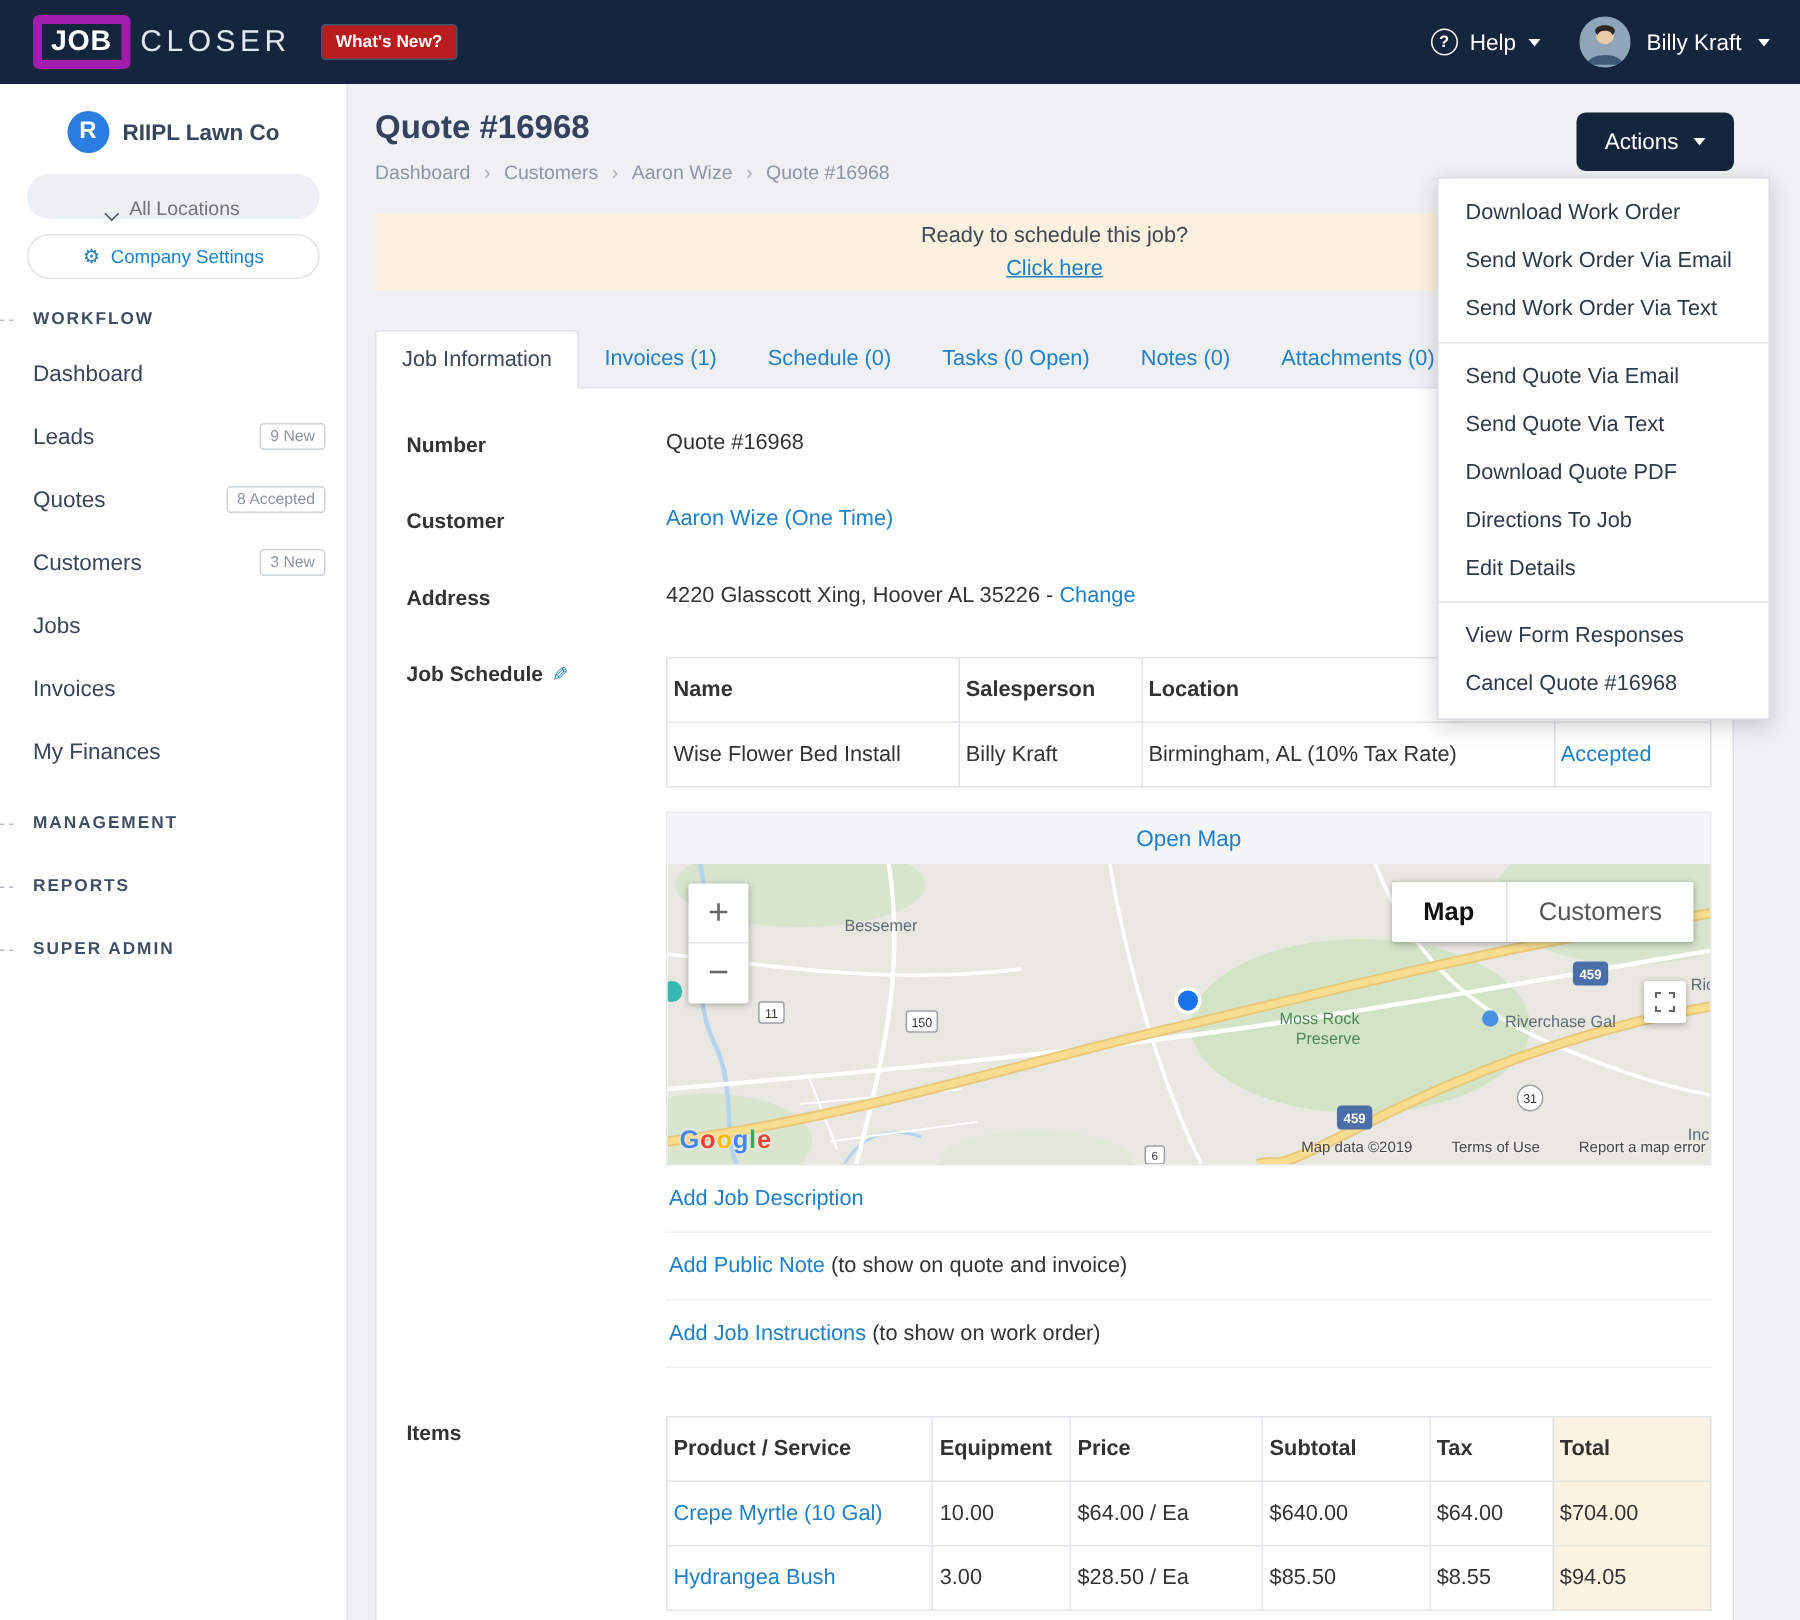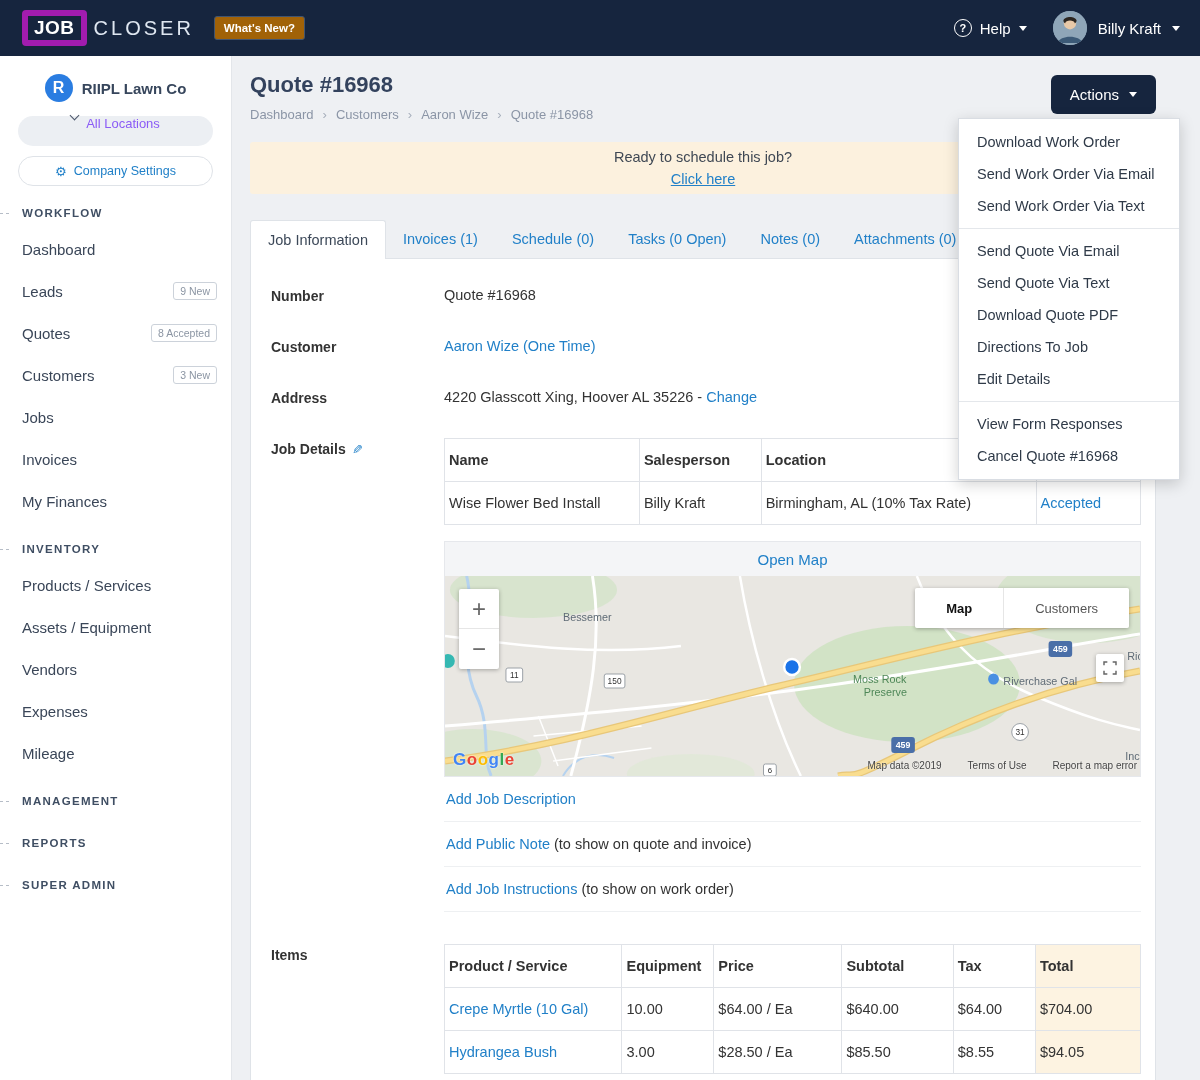--- a/index.html
+++ b/index.html
@@ -6,34 +6,34 @@
   html,body { width:1200px; height:1080px; overflow:hidden; }
   body { font-family:"Liberation Sans","DejaVu Sans",sans-serif; background:var(--pagebg,#eef0f3); position:relative; color:#333; }
 
   
   .topbar { position:absolute; top:0; left:0; right:0; height:56px; background:var(--navy,#16253e); display:flex; align-items:center; padding:0 20px 0 22px; gap:16px; z-index:60; }
   .logo { display:flex; align-items:center; gap:7px; margin-right:4px; cursor:pointer; }
   .logo-job { color:#fff; font-weight:bold; font-size:19px; letter-spacing:.5px; border:6px solid #a21caf; border-radius:4px; padding:1px 6px; }
   .logo-closer { color:#dfe7f1; font-size:20px; letter-spacing:3px; }
   .search { width:238px; height:34px; border:1px solid #c9d1dc; border-radius:3px; padding:0 10px; font-size:13.5px; color:#333; font-family:inherit; }
   .search::placeholder { color:#9aa5b2; }
-  .whats-new { background:#a16207; border:1px solid #41546f; color:#fff; font-size:11.5px; font-weight:bold; padding:5px 9px; border-radius:3px; cursor:pointer; font-family:inherit;text-align:center; }
+  .whats-new { background:#b91c1c; border:1px solid #41546f; color:#fff; font-size:11.5px; font-weight:bold; padding:5px 9px; border-radius:3px; cursor:pointer; font-family:inherit;text-align:center; }
   .help { margin-left:auto; color:#fff; display:flex; align-items:center; gap:8px; font-size:15px; cursor:pointer; }
   .help-q { width:18px; height:18px; border:1.5px solid #fff; border-radius:50%; display:flex; align-items:center; justify-content:center; font-size:11px; font-weight:bold; }
   .caret { width:0; height:0; border-left:4px solid transparent; border-right:4px solid transparent; border-top:5px solid currentColor; display:inline-block; }
   .user { display:flex; align-items:center; gap:11px; color:#fff; font-size:15px; cursor:pointer; margin-left:10px; }
   .avatar { width:34px; height:34px; border-radius:50%; overflow:hidden; background:#7d93a7; flex:none; }
   .avatar svg { display:block; }
 
   
   .sidebar { position:absolute; top:56px; left:0; bottom:0; width:232px; background:#fff; border-right:1px solid #e3e6ea; padding-top:16px; z-index:10; }
   .company { display:flex; align-items:center; justify-content:center; gap:9px; margin:2px 12px 14px; cursor:pointer; }
   .company-logo { width:28px; height:28px; border-radius:50%; background:#2a7de1; color:#fff; font-weight:bold; font-size:16px; display:flex; align-items:center; justify-content:center; }
   .company-name { font-size:15px; color:#37465c; font-weight:bold; }
-  .loc-pill { margin:0 18px 10px; height:30px; background:#eceff3; border-radius:15px; display:flex; align-items:flex-start; justify-content:center; gap:8px; font-size:13px; color:#8b5cf6; cursor:pointer; }
+  .loc-pill { margin:0 18px 10px; height:30px; background:#eceff3; border-radius:15px; display:flex; align-items:flex-end; justify-content:center; gap:8px; font-size:13px; color:#737373; cursor:pointer; }
   .chev-outline { display:inline-block; width:7px; height:7px; border-right:1.5px solid #4a5568; border-bottom:1.5px solid #4a5568; transform:rotate(45deg); margin-top:-4px; }
   .settings-pill { margin:0 18px 6px; height:30px; background:#fff; border:1px solid #dfe3e8; border-radius:15px; display:flex; align-items:center; justify-content:center; gap:7px; font-size:12.5px; color:var(--link,#2180c8); cursor:pointer; }
   .gear::before { content:"\2699"; font-size:13px; }
   .nav-section { margin-top:12px; }
   .nav-header { font-size:11.5px; font-weight:bold; letter-spacing:1.3px; color:#3f4e63; padding:9px 0 9px 22px; position:relative; cursor:pointer; }
   .nav-header::before { content:""; position:absolute; left:0; top:50%; width:9px; border-top:1px dashed #b6bdc7; }
   .nav-item { display:flex; align-items:center; justify-content:space-between; padding:0 14px 0 22px; height:42px; font-size:15px; color:#3a4658; cursor:pointer; }
   .nav-badge { font-size:10.5px; color:#8b95a3; border:1px solid #ccd2da; border-radius:3px; padding:2px 6px; background:#fff; white-space:nowrap; }
 
   
@@ -66,21 +66,21 @@
 
   
   .map-wrap { margin-top:16px; border:1px solid #e6e8ec; }
   .open-map { height:34px; background:#f4f5f7; display:flex; align-items:center; justify-content:center; font-size:15px; color:var(--link,#2180c8); cursor:pointer; }
   .map-canvas { position:relative; height:200px; overflow:hidden; cursor:grab; }
   .map-svg { position:absolute; inset:0; width:100%; height:100%; }
   .zoom-ctrl { position:absolute; left:14px; top:13px; width:40px; background:#fff; box-shadow:0 1px 4px rgba(0,0,0,.3); border-radius:2px; }
   .zoom-btn { height:40px; display:flex; align-items:center; justify-content:center; font-size:24px; color:#666; cursor:pointer; }
   .zoom-btn:first-child { border-bottom:1px solid #e6e6e6; }
   .map-type { position:absolute; top:12px; right:11px; display:flex; box-shadow:0 1px 4px rgba(0,0,0,.3); border-radius:2px; overflow:hidden; }
-  .map-type-btn { height:40px; padding:0 31px; background:#fff; border:none; font-size:13px; font-family:inherit; cursor:pointer; display:flex; align-items:center; }
+  .map-type-btn { height:40px; padding:0 21px; background:#fff; border:none; font-size:17px; font-family:inherit; cursor:pointer; display:flex; align-items:center; }
   .map-type-btn.on { color:#111; font-weight:bold; }
   .map-type-btn.off { color:#565656; border-left:1px solid #e6e6e6; }
   .fullscreen { position:absolute; top:78px; right:16px; width:28px; height:28px; background:#fff; box-shadow:0 1px 4px rgba(0,0,0,.3); border:none; border-radius:2px; cursor:pointer; display:flex; align-items:center; justify-content:center; }
   .google-logo { position:absolute; left:8px; bottom:6px; font-size:17px; font-weight:bold; letter-spacing:.5px; text-shadow:0 0 2px #fff; }
   .attribution { position:absolute; right:3px; bottom:5px; font-size:10px; color:#444; text-shadow:0 0 2px #fff; display:flex; gap:26px; }
   .attribution .lnk { cursor:pointer; }
 
   .link-row { border-bottom:1px solid #eef0f2; padding:14px 2px; font-size:14.5px; }
   .link-row:first-child { margin-top:2px; }
 
@@ -153,38 +153,20 @@
         <span>Jobs</span>
       </div>
       <div class="nav-item">
         <span>Invoices</span>
       </div>
       <div class="nav-item">
         <span>My Finances</span>
       </div>
     </div>
 
-    <div class="nav-section">
-      <div class="nav-header">INVENTORY</div>
-      <div class="nav-item">
-        <span>Products / Services</span>
-      </div>
-      <div class="nav-item">
-        <span>Assets / Equipment</span>
-      </div>
-      <div class="nav-item">
-        <span>Vendors</span>
-      </div>
-      <div class="nav-item">
-        <span>Expenses</span>
-      </div>
-      <div class="nav-item">
-        <span>Mileage</span>
-      </div>
-    </div>
 
     <div class="nav-section">
       <div class="nav-header">MANAGEMENT</div>
     </div>
     <div class="nav-section">
       <div class="nav-header">REPORTS</div>
     </div>
     <div class="nav-section">
       <div class="nav-header">SUPER ADMIN</div>
     </div>
@@ -242,21 +224,21 @@
 
     <div class="field-row">
       <div class="field-label">Address</div>
       <div class="field-value">
         <span>4220 Glasscott Xing, Hoover AL 35226 -</span>
         <span class="blue">Change</span>
       </div>
     </div>
 
     <div class="field-row">
-      <div class="field-label pencil"><span>Job Details</span></div>
+      <div class="field-label pencil"><span>Job Schedule</span></div>
       <div>
         <table>
           <colgroup>
               <col style="width:28%">
               <col style="width:17.5%">
               <col style="width:39.5%">
               <col style="width:15%">
             </colgroup>
           <thead>
             <tr>

